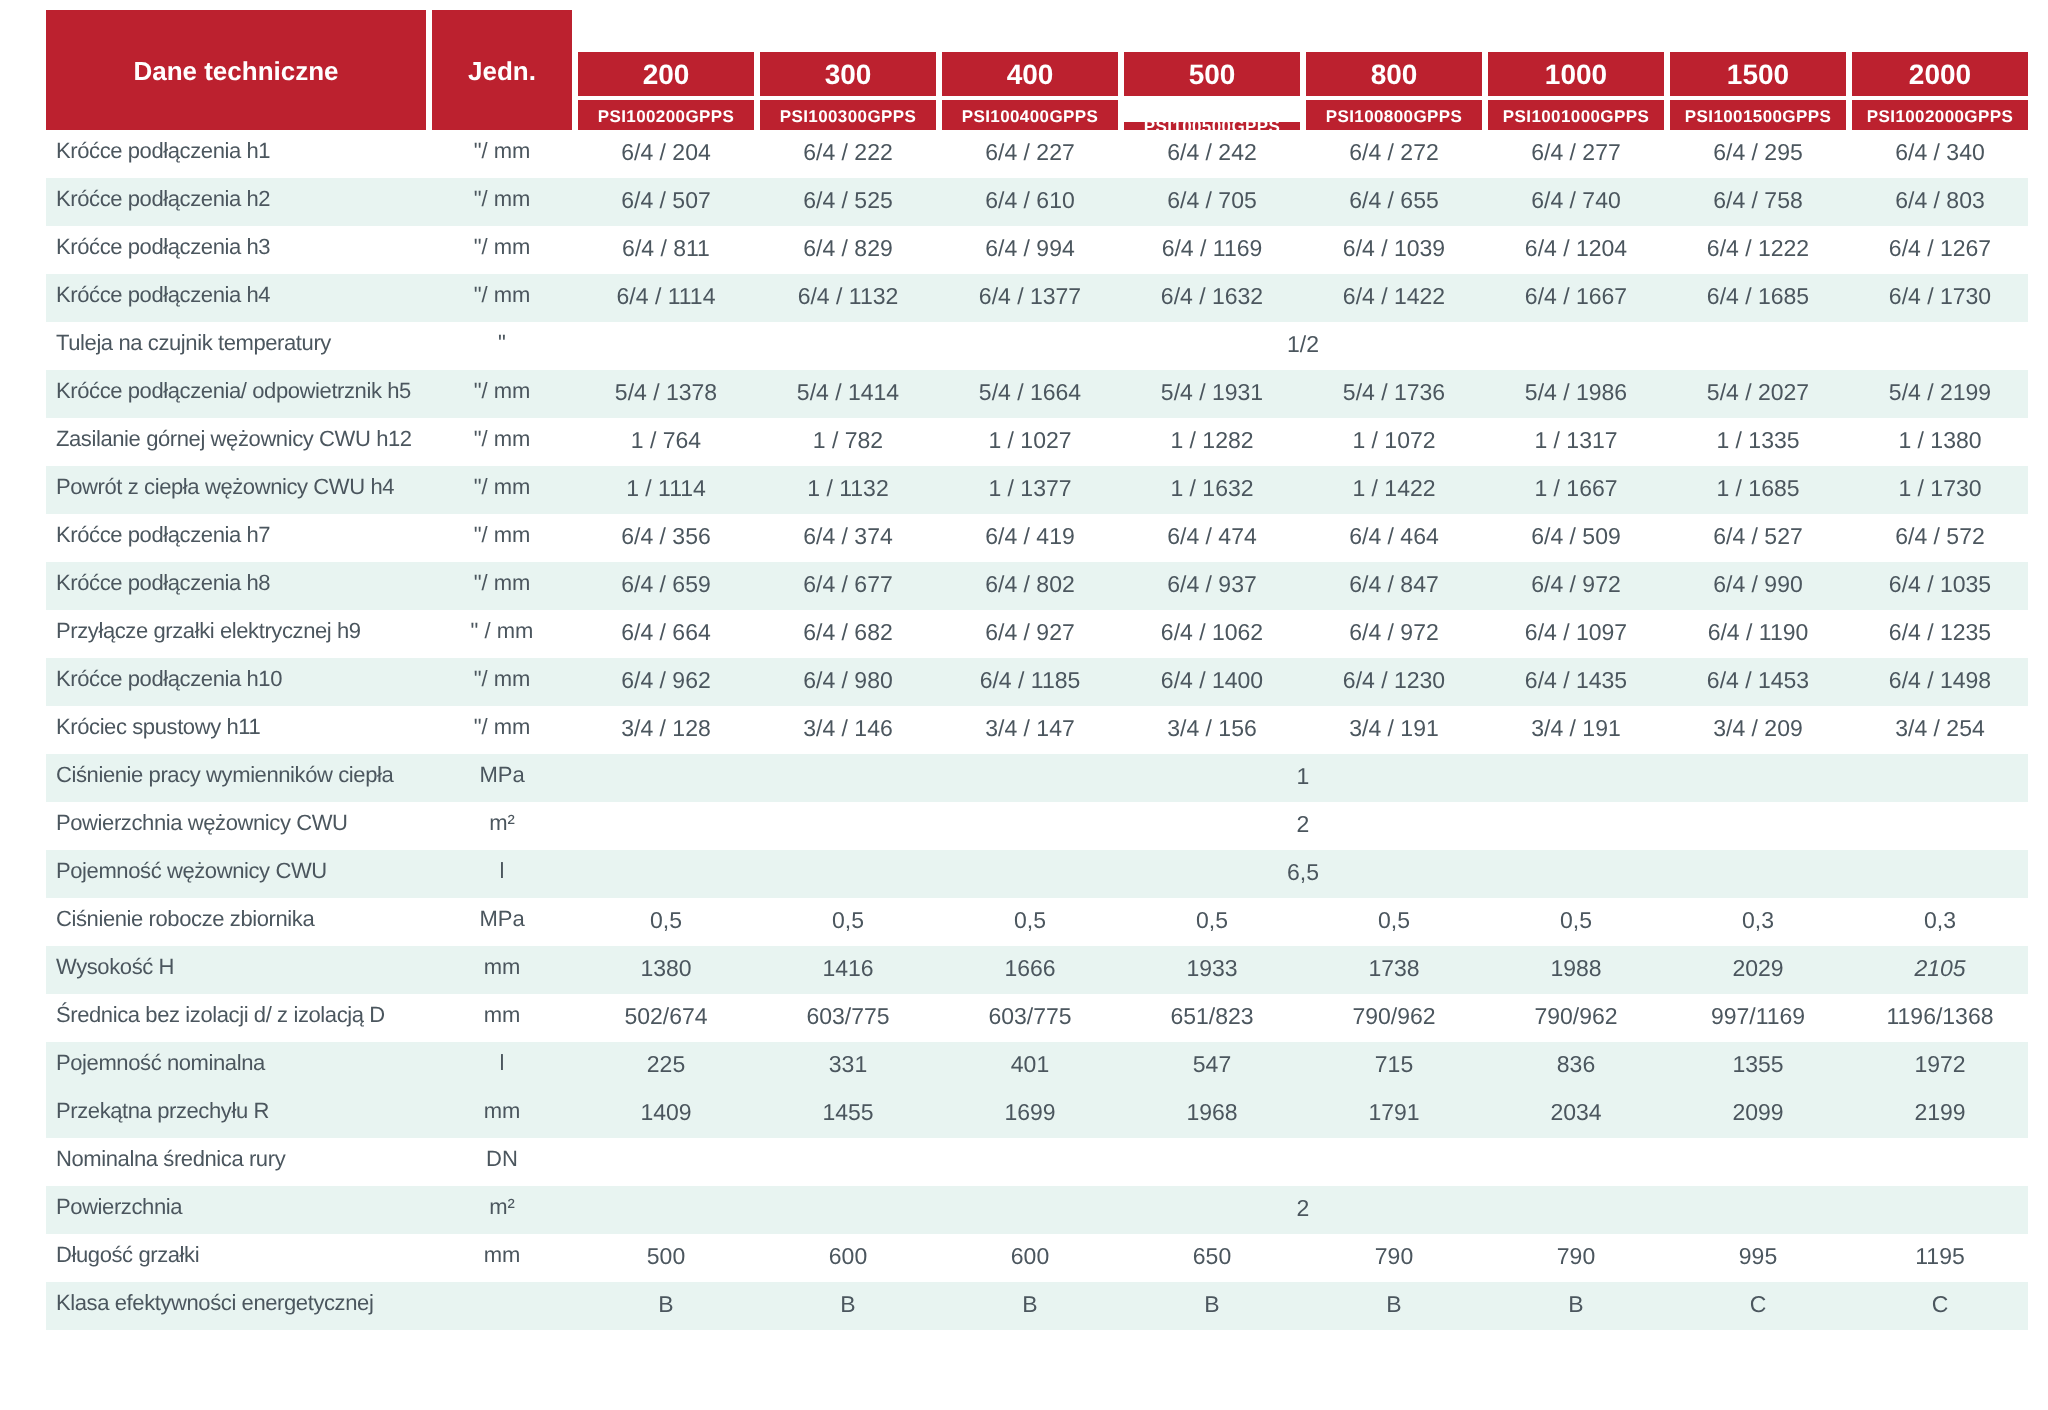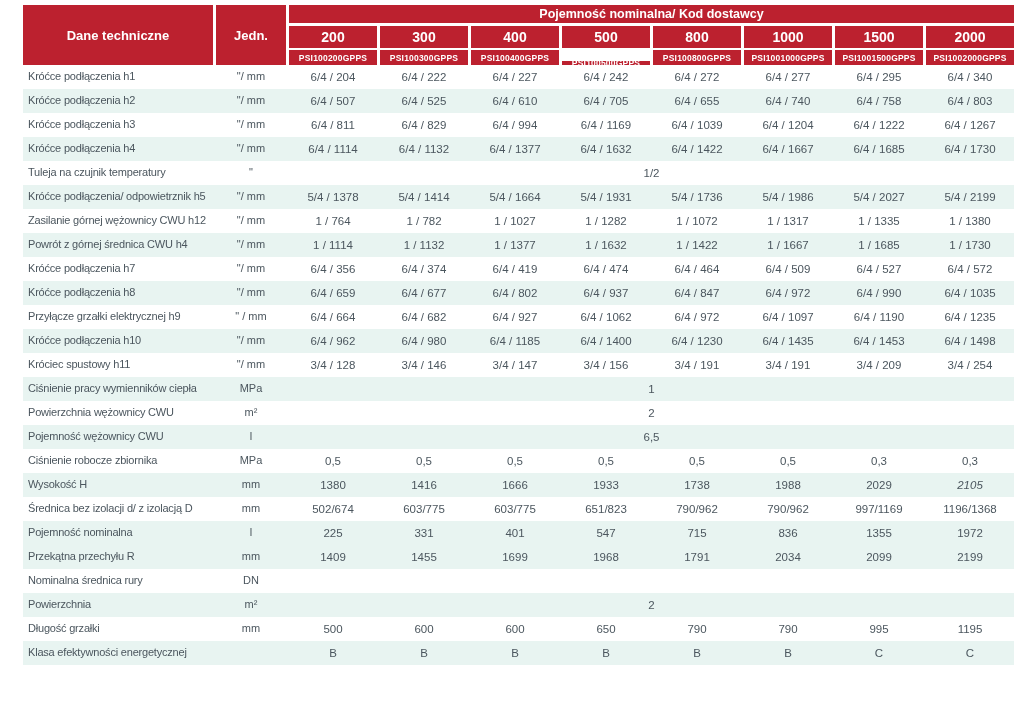--- a/index.html
+++ b/index.html
@@ -69,21 +69,20 @@
 </style>
 </head>
 <body>
 
 <div class="page">
   <div class="table">
 
     <div class="grid thead" id="thead">
       <div class="hblock h-dane">Dane techniczne</div>
       <div class="hblock h-jedn">Jedn.</div>
-      <div class="hblock h-title">Pojemność nominalna/ Kod dostawcy</div>
 
     <div class="hblock h-size" style="grid-column: 3;">200</div>
         <div class="hblock h-code" style="grid-column: 3;">PSI100200GPPS</div>
         <div class="hblock h-size" style="grid-column: 4;">300</div>
         <div class="hblock h-code" style="grid-column: 4;">PSI100300GPPS</div>
         <div class="hblock h-size" style="grid-column: 5;">400</div>
         <div class="hblock h-code" style="grid-column: 5;">PSI100400GPPS</div>
         <div class="hblock h-size" style="grid-column: 6;">500</div>
         <div class="hblock h-code" style="grid-column: 6; margin-top: 11px;">PSI100500GPPS</div>
         <div class="hblock h-size" style="grid-column: 7;">800</div>
@@ -168,21 +167,21 @@
           <div class="c val" style="grid-column: 3;">1 / 764</div>
           <div class="c val" style="grid-column: 4;">1 / 782</div>
           <div class="c val" style="grid-column: 5;">1 / 1027</div>
           <div class="c val" style="grid-column: 6;">1 / 1282</div>
           <div class="c val" style="grid-column: 7;">1 / 1072</div>
           <div class="c val" style="grid-column: 8;">1 / 1317</div>
           <div class="c val" style="grid-column: 9;">1 / 1335</div>
           <div class="c val" style="grid-column: 10;">1 / 1380</div>
         </div>
         <div class="grid row alt">
-          <div class="c label">Powrót z górnej średnica CWU h4</div>
+          <div class="c label">Powrót z ciepła wężownicy CWU h4</div>
           <div class="c unit">"/ mm</div>
           <div class="c val" style="grid-column: 3;">1 / 1114</div>
           <div class="c val" style="grid-column: 4;">1 / 1132</div>
           <div class="c val" style="grid-column: 5;">1 / 1377</div>
           <div class="c val" style="grid-column: 6;">1 / 1632</div>
           <div class="c val" style="grid-column: 7;">1 / 1422</div>
           <div class="c val" style="grid-column: 8;">1 / 1667</div>
           <div class="c val" style="grid-column: 9;">1 / 1685</div>
           <div class="c val" style="grid-column: 10;">1 / 1730</div>
         </div>

